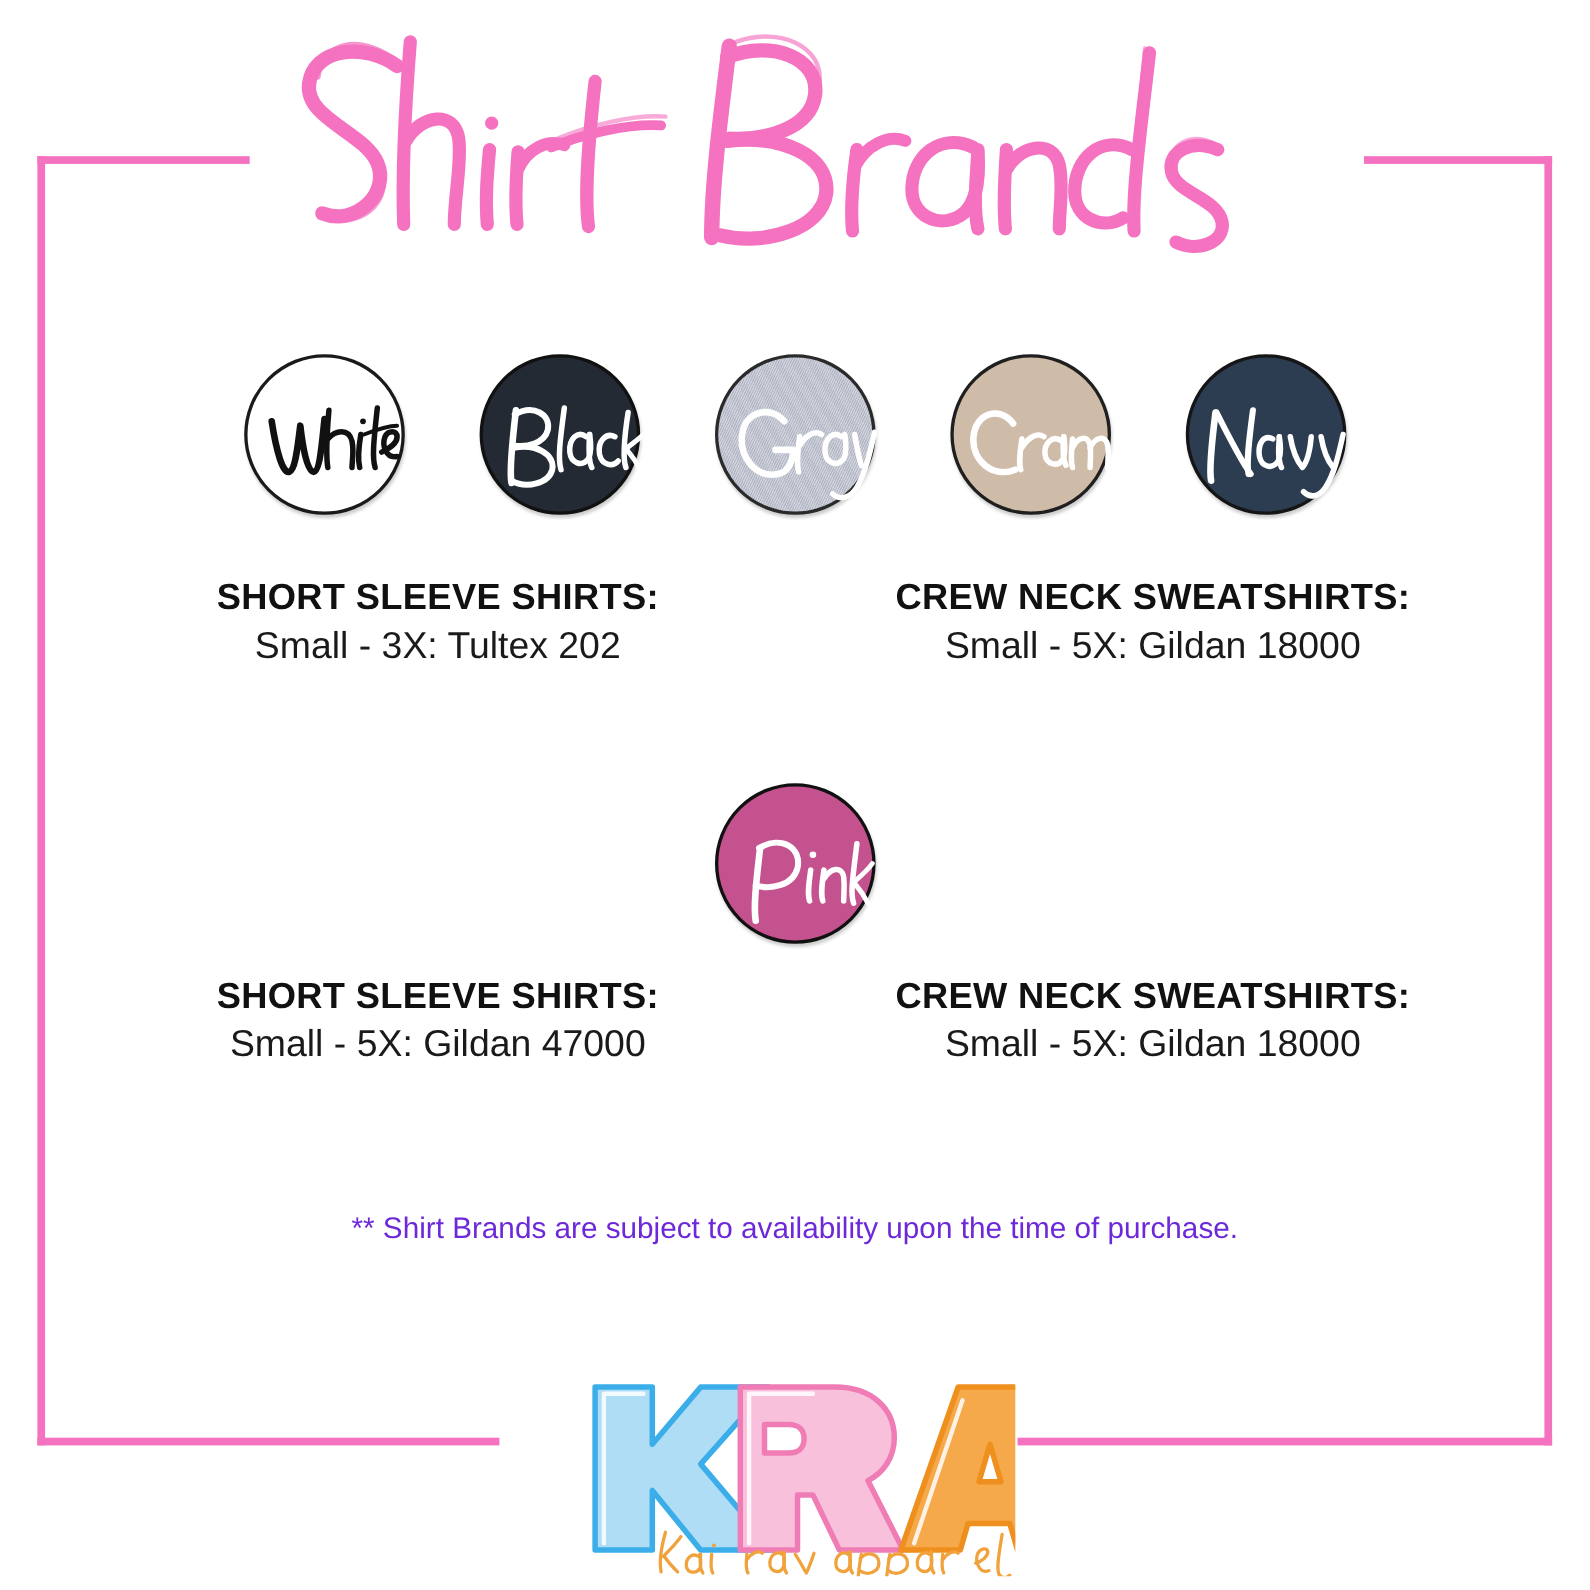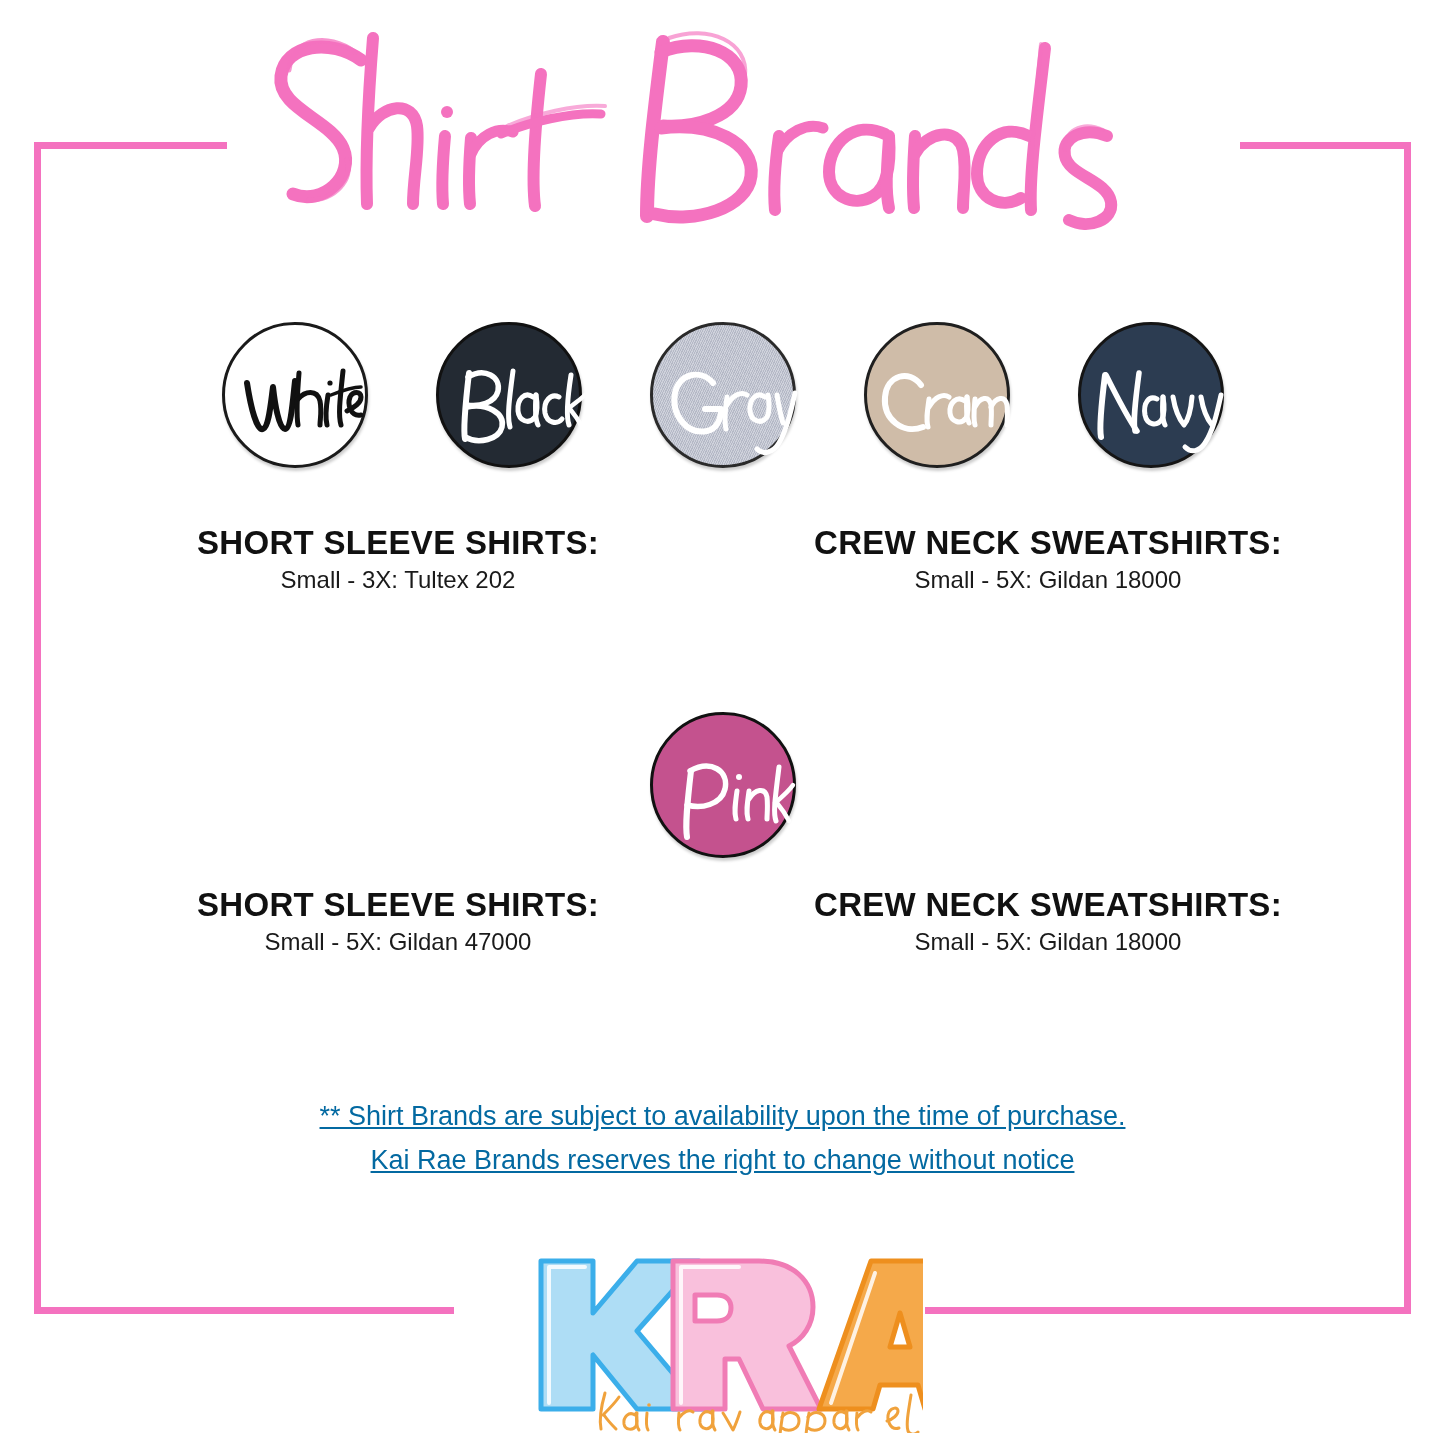--- a/index.html
+++ b/index.html
@@ -93,42 +93,41 @@
     font-weight: bold;
     font-size: 33px;
     letter-spacing: .3px;
     color: #111111;
     white-space: nowrap;
     line-height: 1.15;
   }
   .info-line {
     font-family: "Liberation Sans", sans-serif;
     font-weight: 400;
-    font-size: 24px;
+    font-size: 34px;
     color: #1a1a1a;
     white-space: nowrap;
     line-height: 1.48;
   }
 
   .block-ss-top   { left: 78px;  top: 524px;  width: 640px; }
   .block-cn-top   { left: 728px; top: 524px;  width: 640px; }
   .block-ss-bot   { left: 78px;  top: 886px;  width: 640px; }
   .block-cn-bot   { left: 728px; top: 886px;  width: 640px; }
 
   
   .disclaimer {
     position: absolute;
     left: 0; top: 1095px;
     width: 1445px;
     text-align: center;
     font-family: "Liberation Sans", sans-serif;
     font-size: 27px;
-    color: #0369a1;
+    color: #6d28d9;
     line-height: 1.62;
-    text-decoration: underline;
   }
 
   
   .logo-wrap {
     position: absolute;
     left: 0; top: 1243px;
     width: 1445px;
     display: flex;
     flex-direction: column;
     align-items: center;
@@ -303,21 +302,20 @@
     <div class="info-line">Small - 5X: Gildan 47000</div>
   </div>
 
   <div class="info-block block-cn-bot">
     <div class="info-head">CREW NECK SWEATSHIRTS:</div>
     <div class="info-line">Small - 5X: Gildan 18000</div>
   </div>
 
   <div class="disclaimer">
     <div>** Shirt Brands are subject to availability upon the time of purchase.</div>
-    <div>Kai Rae Brands reserves the right to change without notice</div>
   </div>
 
   <div class="logo-wrap">
     <svg width="400" height="190" viewBox="0 0 400 190">
 
       <g>
         <path d="M18 18 h52 v52 l44 -52 h62 l-62 70 l66 78 h-66 l-44 -54 v54 h-52 z" fill="#AEDDF5" stroke="#3BAEEA" stroke-width="5" stroke-linejoin="round"></path>
         <path d="M26 24 h36 M26 24 v136" fill="none" stroke="#FFFFFF" stroke-width="4" stroke-linecap="round" opacity=".85"></path>
       </g>
 

